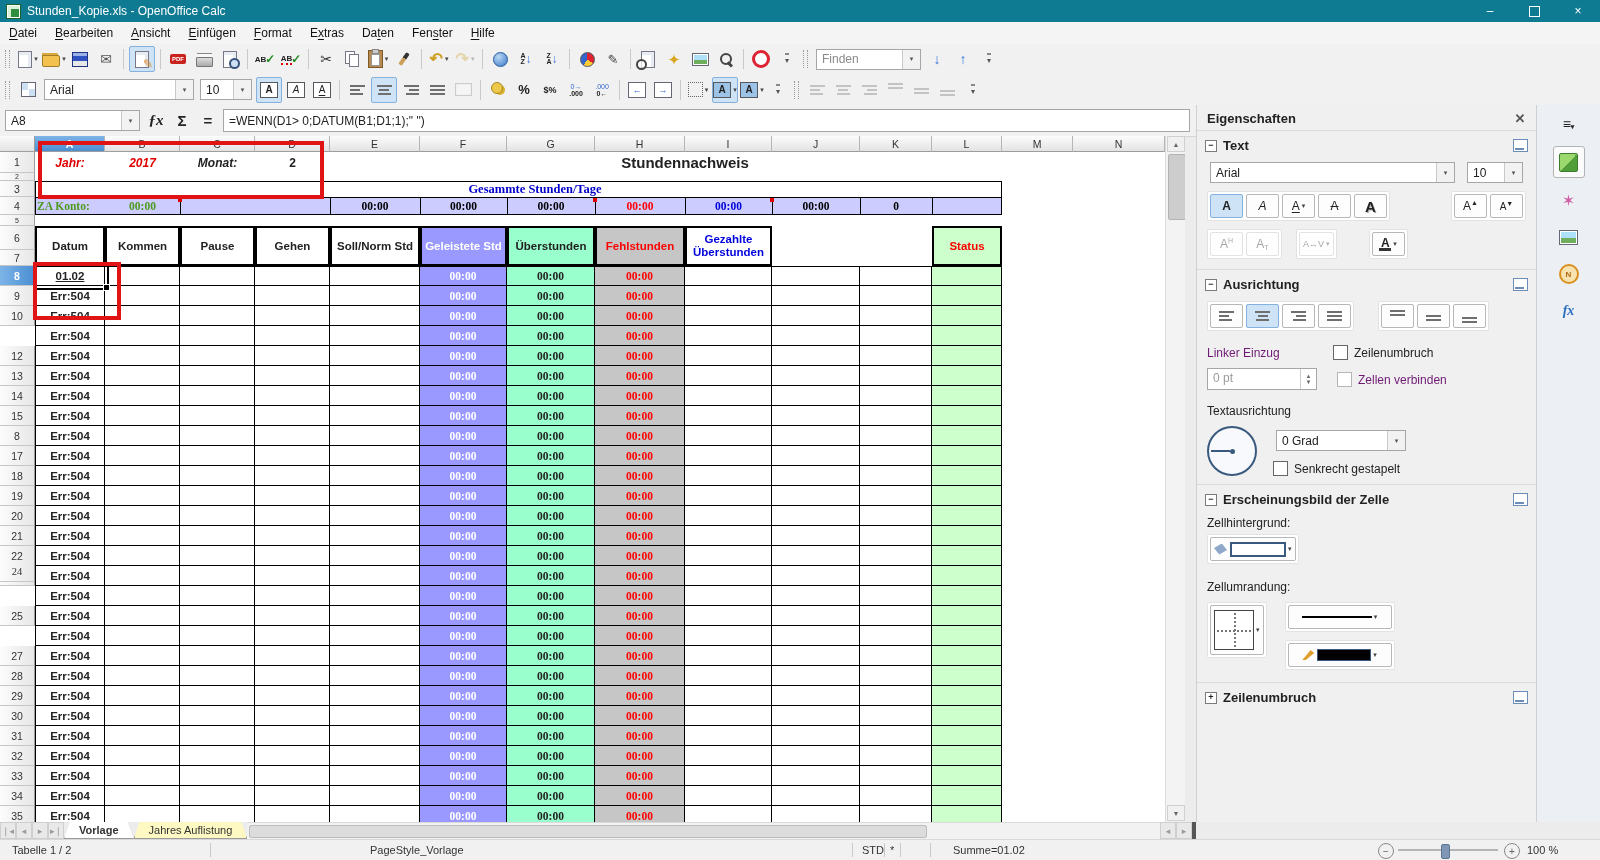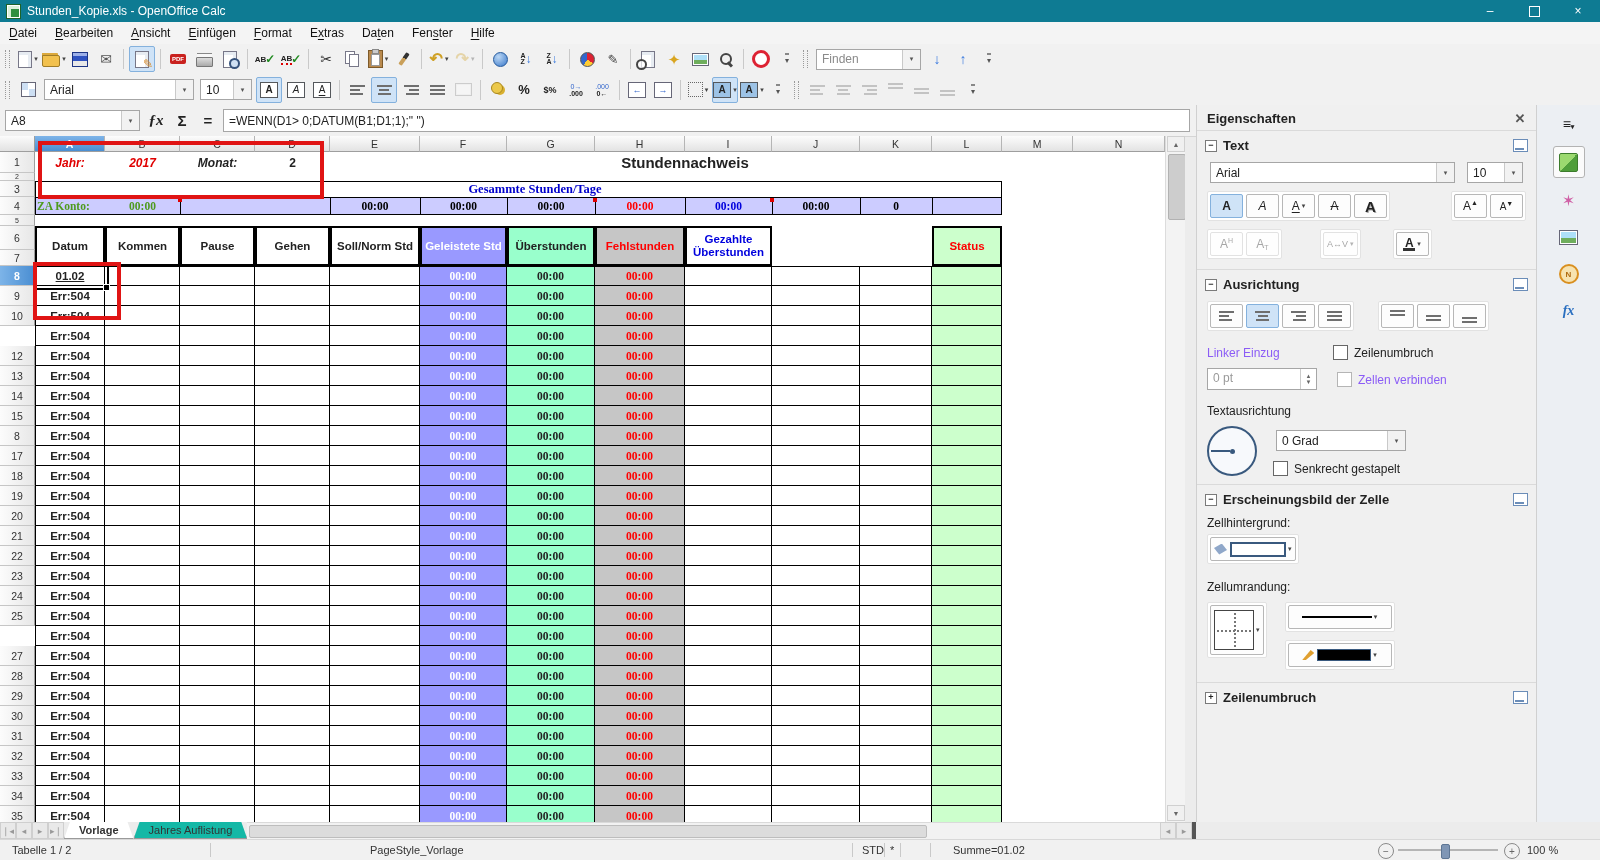--- a/index.html
+++ b/index.html
@@ -61,21 +61,21 @@
   .annot{position:absolute;border:4px solid #e01414;z-index:30;pointer-events:none}
   .vscroll{position:absolute;left:1165px;top:0;width:20px;height:686px;background:#f3f3f3;border-left:1px solid #dcdcdc;box-sizing:border-box}
   .sbtn{position:absolute;left:1px;width:18px;height:16px;background:#f0f0f0;border:1px solid #d0d0d0;
         box-sizing:border-box;display:flex;align-items:center;justify-content:center;font-size:7px;color:#666}
   .sthumb{position:absolute;left:2px;width:16px;background:#cdcdcd;border:1px solid #b2b2b2;border-radius:2px}
   
   .tabrow{position:absolute;left:0;top:822px;width:1196px;height:17px;background:#ececec;display:flex;align-items:stretch;font-size:11px}
   .navbtn{width:16px;display:flex;align-items:center;justify-content:center;color:#999;background:#e9e9e9;
           border:1px solid #cfcfcf;box-sizing:border-box;font-size:9px}
   .stab{padding:1px 14px;display:flex;align-items:center;border:1px solid #9a9a9a;border-top:none;
-        clip-path:polygon(6px 0,calc(100% - 6px) 0,100% 100%,0 100%);background:#14b8a6;color:#333}
+        clip-path:polygon(6px 0,calc(100% - 6px) 0,100% 100%,0 100%);background:#fef9c3;color:#333}
   .stab.active{background:#fff;font-weight:bold}
   .hscroll{flex:1;background:#f2f2f2;border-top:1px solid #dadada;position:relative}
   .hthumb{position:absolute;left:2px;top:2px;height:11px;width:74%;background:#dcdcdc;border:1px solid #bdbdbd;border-radius:2px}
   .statusbar{position:absolute;left:0;top:839px;width:1600px;height:21px;background:#f1f1f1;
              border-top:1px solid #d8d8d8;font-size:11px;color:#333}
   .ssep{position:absolute;top:3px;width:1px;height:14px;background:#c9c9c9}
   
   .sidebar{position:absolute;left:1196px;top:105px;width:340px;height:717px;background:#f0f0f0;
            border-left:1px solid #d0d0d0;box-sizing:border-box;font-size:12px;overflow:hidden}
   .sb-title{display:flex;align-items:center;padding:6px 8px 4px 10px;font-weight:bold;font-size:13px}
@@ -87,21 +87,21 @@
   .dlg{margin-left:auto;width:13px;height:11px;border:1px solid #6b8db8;background:#fff;position:relative;flex:none}
   .dlg::after{content:"";position:absolute;left:1px;bottom:1px;width:9px;height:2px;background:#6b8db8}
   .sb-row{display:flex;align-items:center;gap:6px;padding:4px 10px}
   .btn{height:22px;min-width:25px;border:1px solid #b7b7b7;background:#fdfdfd;border-radius:2px;
        display:inline-flex;align-items:center;justify-content:center;padding:0 3px;font-size:12px}
   .btn.on{background:#cfe3f7;border-color:#84b1dd}
   .btn.dis{opacity:.4}
   .strip{display:inline-flex;gap:3px;background:#fff;border:1px solid #e2e2e2;padding:2px;border-radius:2px}
   .cb{display:flex;align-items:flex-end;gap:6px}
   .cbbox{width:13px;height:13px;border:1px solid #666;background:#fff;flex:none}
-  .gray{color:#8b5cf6}
+  .gray{color:#701a75}
   .spin{display:inline-flex;border:1px solid #a6a6a6;background:#fff;height:22px;width:110px;box-sizing:border-box}
   .spin .cv{flex:1;padding:2px 5px;color:#9a9a9a}
   .spin .arrs{width:15px;border-left:1px solid #ccc;display:flex;flex-direction:column;align-items:center;
               justify-content:center;font-size:6px;color:#666;line-height:6px}
   .dial{width:46px;height:46px;border-radius:50%;border:2px solid #39597e;position:relative;flex:none;background:#f7f9fc}
   .dial::after{content:"";position:absolute;left:2px;top:50%;width:19px;height:2px;background:#39597e;margin-top:-1px}
   .dial::before{content:"";position:absolute;left:50%;top:50%;width:5px;height:5px;margin:-2.5px;background:#39597e;border-radius:50%}
   
   .sstrip{position:absolute;left:1536px;top:105px;width:64px;height:717px;background:#eceff3;
           border-left:1px solid #d0d0d0;box-sizing:border-box;display:flex;flex-direction:column;align-items:center;padding-top:4px;gap:7px}
@@ -474,21 +474,21 @@
     <div class="rh" style="top: 250px; height: 20px;">14</div>
     <div class="rh" style="top: 270px; height: 20px;">15</div>
     <div class="rh" style="top: 290px; height: 20px;">8</div>
     <div class="rh" style="top: 310px; height: 20px;">17</div>
     <div class="rh" style="top: 330px; height: 20px;">18</div>
     <div class="rh" style="top: 350px; height: 20px;">19</div>
     <div class="rh" style="top: 370px; height: 20px;">20</div>
     <div class="rh" style="top: 390px; height: 20px;">21</div>
     <div class="rh" style="top: 410px; height: 20px;">22</div>
     <div class="rh" style="top: 430px; height: 20px;">23</div>
-    <div class="rh" style="top: 450px; height: 20px;">24</div>
+    <div class="rh" style="top: 426px; height: 20px; font-family: Liberation Serif, serif;">24</div>
     <div class="rh" style="top: 470px; height: 20px;">25</div>
     <div class="rh" style="top: 510px; height: 20px; font-weight: bold;">26</div>
     <div class="rh" style="top: 510px; height: 20px;">27</div>
     <div class="rh" style="top: 530px; height: 20px;">28</div>
     <div class="rh" style="top: 550px; height: 20px;">29</div>
     <div class="rh" style="top: 570px; height: 20px;">30</div>
     <div class="rh" style="top: 590px; height: 20px;">31</div>
     <div class="rh" style="top: 610px; height: 20px;">32</div>
     <div class="rh" style="top: 630px; height: 20px;">33</div>
     <div class="rh" style="top: 650px; height: 20px;">34</div>
@@ -975,21 +975,21 @@
     <span class="strip">
       <span class="btn">A<span style="font-size:7px;margin-top:-8px">▲</span></span>
       <span class="btn" style="font-size:10px">A<span style="font-size:7px;margin-top:-6px">▼</span></span>
     </span>
   </div>
   <div class="sb-row">
     <span class="strip">
       <span class="btn dis">A<span style="font-size:7px;margin-top:-7px">H</span></span>
       <span class="btn dis">A<span style="font-size:7px;margin-bottom:-7px">T</span></span>
     </span>
-    <span class="strip" style="margin-left:32px">
+    <span class="strip" style="margin-left:8px">
       <span class="btn dis" style="font-size:9px">A↔V<span class="dd">▾</span></span>
     </span>
     <span class="strip" style="margin-left:26px">
       <span class="btn">
           <span style="display:flex;flex-direction:column;align-items:center;line-height:10px">
             <b>A</b>
             <i style="width:12px;height:3px;background:#333"></i>
           </span>
           <span class="dd">▾</span>
         </span>

